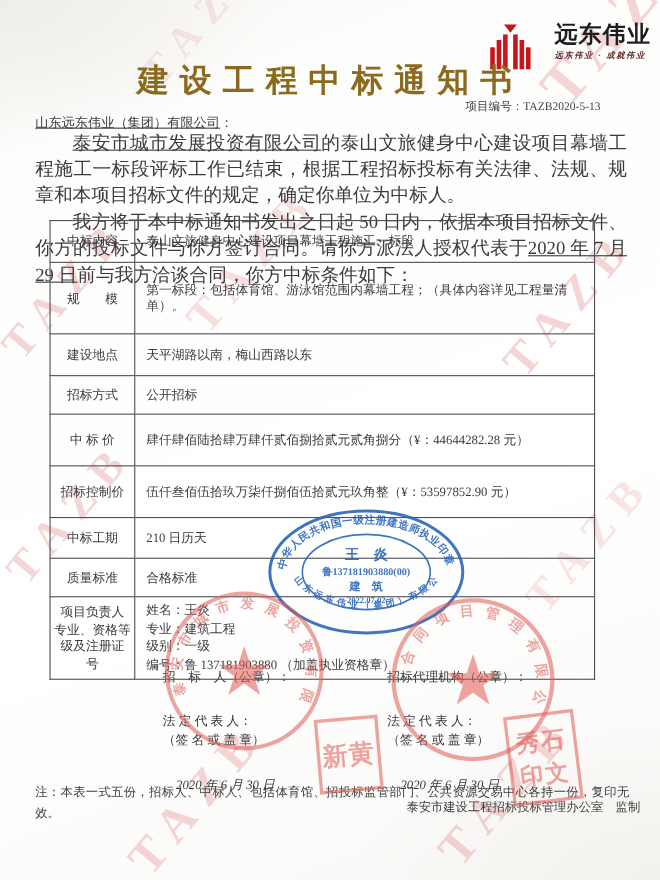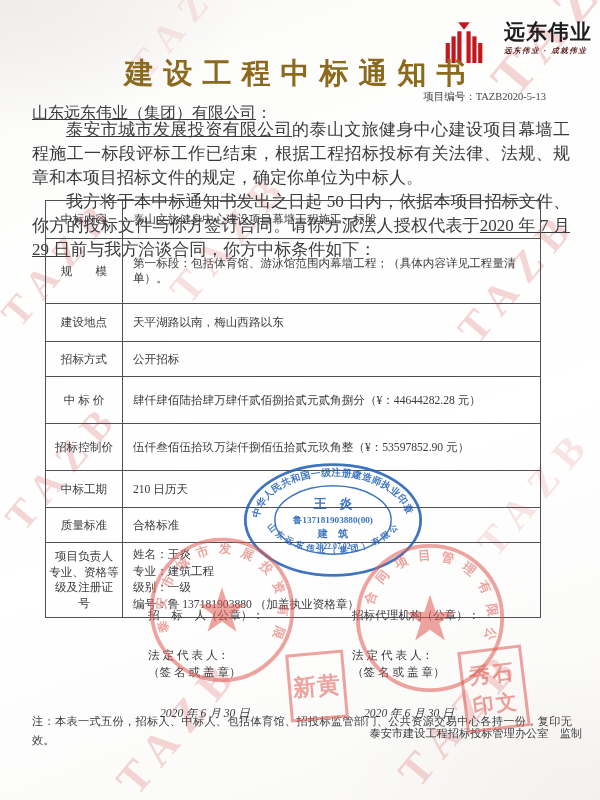--- a/index.html
+++ b/index.html
@@ -29,21 +29,21 @@
   .logo-txt{margin-left:20px;}
   .logo-name{font-family:"Liberation Sans","DejaVu Sans",sans-serif;font-weight:bold;
              font-size:21px;color:#1e1e20;letter-spacing:1px;line-height:24px;}
   .logo-tag{font-family:"Liberation Sans","DejaVu Sans",sans-serif;font-size:7.5px;
             color:#5e1f1f;font-weight:bold;letter-spacing:1.5px;margin-top:2px;font-style:italic;}
   .doc-title{position:absolute;top:54px;left:0;width:100%;text-align:center;z-index:2;
              font-size:29px;font-weight:bold;color:#8b6a1e;letter-spacing:10px;}
   .proj-no{position:absolute;top:90px;left:0;width:546px;text-align:right;z-index:2;
            font-size:10.5px;color:#45454a;}
   
-  .recipient{position:absolute;top:103px;left:32px;z-index:2;font-size:16px;}
+  .recipient{position:absolute;top:103px;left:32px;z-index:2;font-size:12px;}
   .recipient .uname{text-decoration:underline;}
   .bodytext{position:absolute;top:118px;left:32px;width:538px;z-index:2;
             font-size:17px;line-height:24px;text-align:justify;}
   .bodytext p{margin:0;text-indent:2em;}
   .u{text-decoration:underline;}
   
   table.notice{position:absolute;top:200px;left:45px;width:496px;z-index:2;
                border-collapse:collapse;table-layout:fixed;}
   table.notice td{border:1px solid #4f4f54;font-size:11.6px;vertical-align:middle;}
   td.lbl{width:72px;text-align:center;padding:0 2px;}

